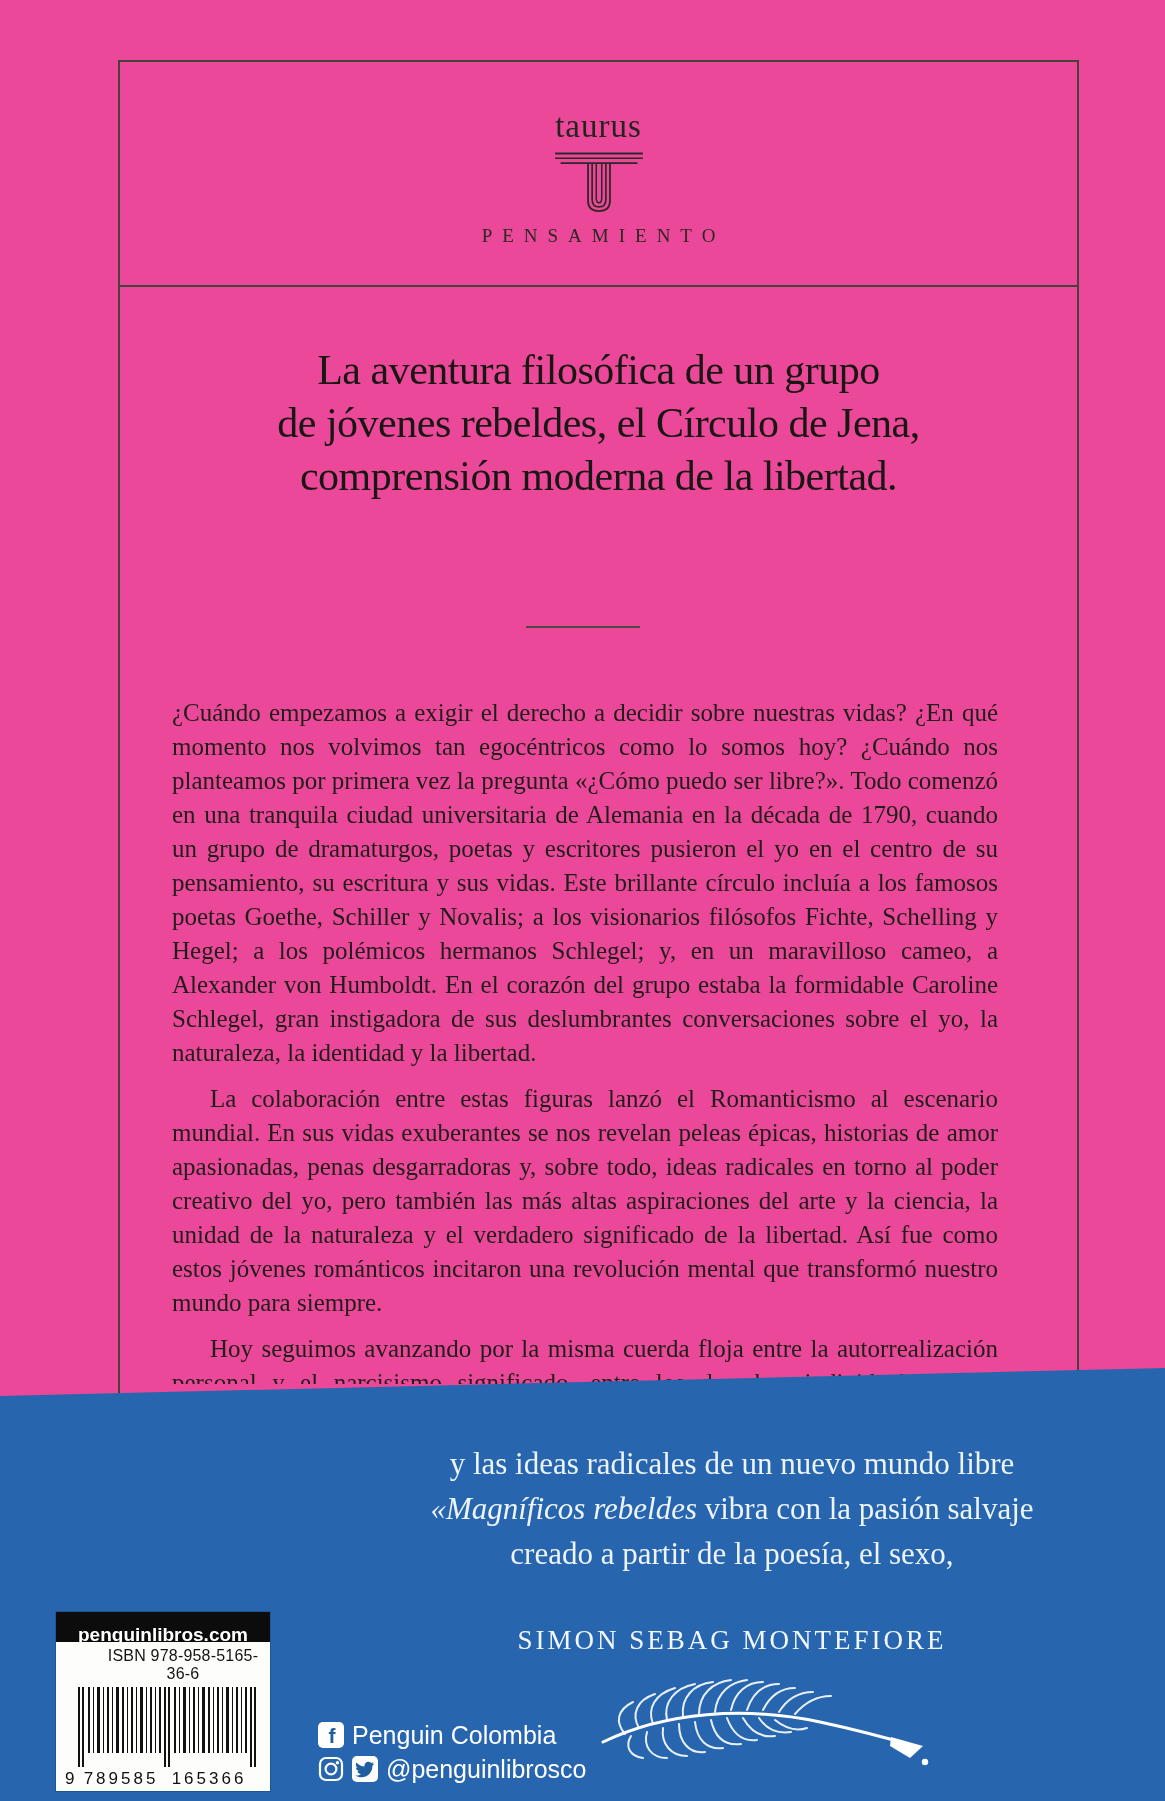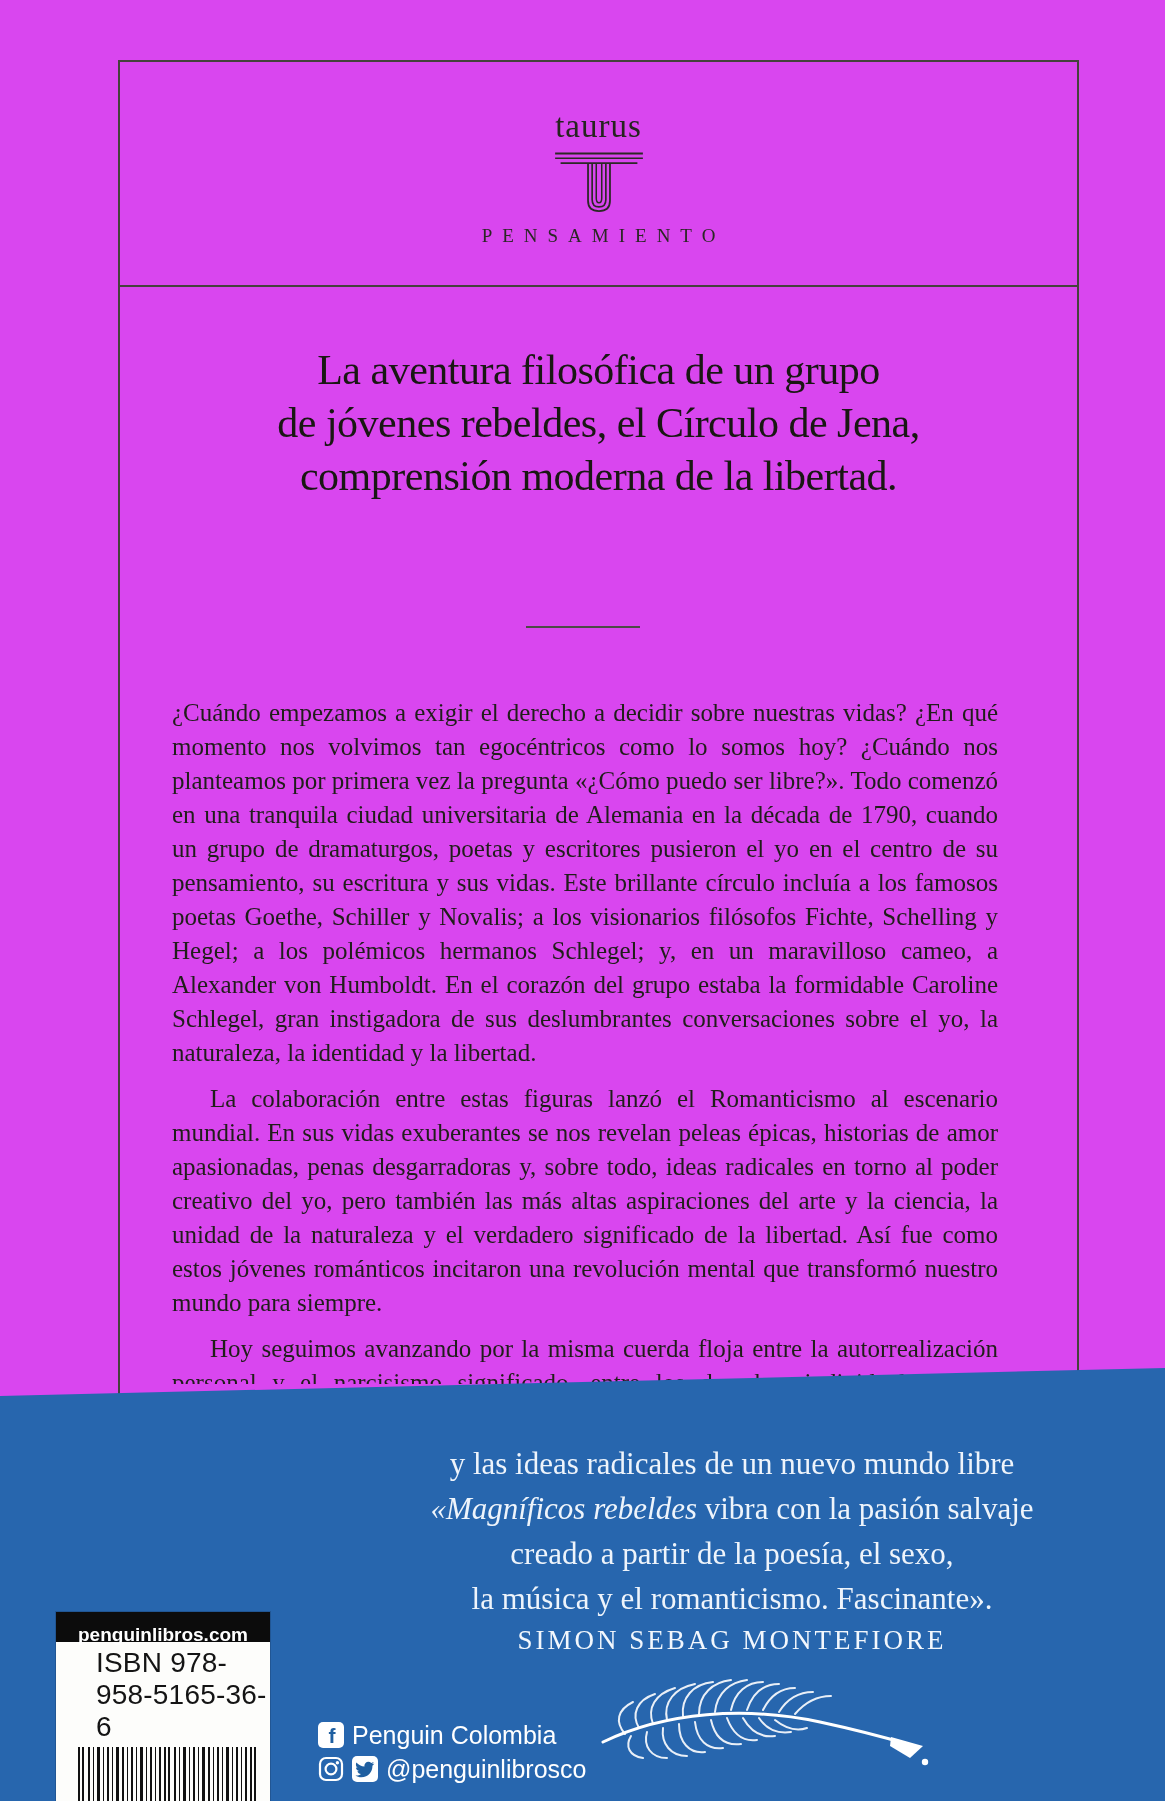--- a/index.html
+++ b/index.html
@@ -1,18 +1,18 @@
 <!DOCTYPE html>
 <html><head>
 <meta charset="utf-8">
 <style>
   html,body{margin:0;padding:0;background:#e8e6e0;}
   .page{
     position:relative;width:1165px;height:1801px;overflow:hidden;
-    background:#d946ef;
+    background:#ec4899;
     font-family:"Liberation Serif", serif;color:#1e1c19;
   }
   
   .frame{
     position:absolute;left:118px;top:60px;width:961px;height:1336px;
     border:2px solid #45423c;border-bottom:none;box-sizing:border-box;
   }
   .logo-section{
     position:absolute;left:118px;top:60px;width:961px;height:227px;
     border-bottom:2px solid #45423c;box-sizing:border-box;text-align:center;
@@ -57,21 +57,21 @@
   
   .isbn-block{
     position:absolute;left:56px;top:1612px;width:214px;background:#fdfdfb;
     box-shadow:0 0 0 1px rgba(0,0,0,.15);
   }
   .site-bar{
     background:#0c0c0c;color:#ffffff;height:30px;line-height:46px;text-align:center;
     font-family:"Liberation Sans", sans-serif;font-weight:bold;font-size:19px;
   }
   .isbn-number{
-    font-family:"Liberation Sans", sans-serif;font-size:28px;
+    text-align:center;font-family:"Liberation Sans", sans-serif;font-size:16px;
     color:#141414;padding-top:5px;letter-spacing:0.2px;padding-left:40px;
   }
   .barcode-wrap{position:relative;width:196px;margin:4px auto 0 auto;height:104px;}
   .barcode-digits{
     position:absolute;left:0;bottom:2px;width:100%;display:flex;
     font-family:"Liberation Sans", sans-serif;font-size:17px;color:#111;
   }
   .barcode-digits .d-left{width:13px;text-align:left;}
   .barcode-digits .d-mid{width:86px;text-align:center;letter-spacing:3px;}
   .barcode-digits .d-right{width:90px;text-align:center;letter-spacing:3px;}
@@ -128,21 +128,20 @@
     <p class="indent">La colaboración entre estas figuras lanzó el Romanticismo al escenario mundial. En sus vidas exuberantes se nos revelan peleas épicas, historias de amor apasionadas, penas desgarradoras y, sobre todo, ideas radicales en torno al poder creativo del yo, pero también las más altas aspiraciones del arte y la ciencia, la unidad de la naturaleza y el verdadero significado de la libertad. Así fue como estos jóvenes románticos incitaron una revolución mental que transformó nuestro mundo para siempre.</p>
     <p class="indent">Hoy seguimos avanzando por la misma cuerda floja entre la autorrealización personal y el narcisismo significado, entre los derechos individuales y las responsa-</p>
   </div>
 
   <div class="band"></div>
 
   <div class="quote">
     <div>y las ideas radicales de un nuevo mundo libre</div>
     <div><span class="it">«Magníficos rebeldes</span><span> vibra con la pasión salvaje</span></div>
     <div>creado a partir de la poesía, el sexo,</div>
-    <div>la música y el romanticismo. Fascinante».</div>
   </div>
   <div class="attribution">SIMON SEBAG MONTEFIORE</div>
 
   <div class="isbn-block">
     <div class="site-bar">penguinlibros.com</div>
     <div class="isbn-number">ISBN 978-958-5165-36-6</div>
     <div class="barcode-wrap">
       <svg width="196" height="104" viewBox="0 0 196 104">
         <g fill="#111111">
           <rect x="13" y="0" width="2" height="80"></rect>

